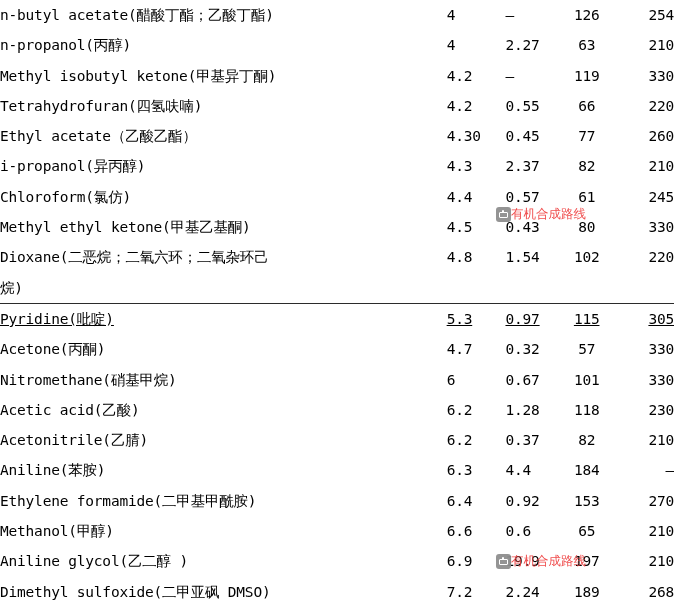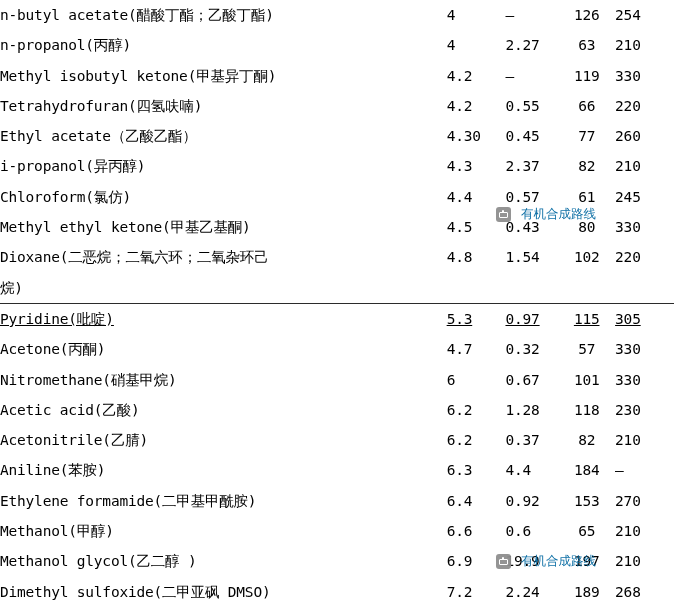--- a/index.html
+++ b/index.html
@@ -49,38 +49,38 @@
   td.c-v2 {
     width: 52px;
     text-align: left;
   }
   td.c-v3 {
     width: 56px;
     text-align: center;
   }
   td.c-v4 {
     width: 58px;
-    text-align: left;
+    text-align: right;
   }
   tr.rule td {
     border-top: 1px solid #2b2b2b;
     text-decoration: underline;
   }
   tr.wrapline td.c-name {
     line-height: 30px;
   }
   
   .wm {
     position: absolute;
     display: flex;
     align-items: center;
-    gap: 10px;
+    gap: 0;
     font-family: "Liberation Sans", sans-serif;
     font-size: 12.5px;
-    color: #0369a1;
+    color: #ef4444;
     opacity: 0.95;
     pointer-events: none;
     white-space: nowrap;
   }
   .wm .wm-logo {
     width: 15px;
     height: 15px;
     border-radius: 3px;
     background: #8f8f8f;
     position: relative;
@@ -237,21 +237,21 @@
         <td class="c-v4">270</td>
       </tr>
       <tr>
         <td class="c-name">Methanol(甲醇)</td>
         <td class="c-v1">6.6</td>
         <td class="c-v2">0.6</td>
         <td class="c-v3">65</td>
         <td class="c-v4">210</td>
       </tr>
       <tr>
-        <td class="c-name">Methanol glycol(乙二醇 )</td>
+        <td class="c-name">Aniline glycol(乙二醇 )</td>
         <td class="c-v1">6.9</td>
         <td class="c-v2">19.9</td>
         <td class="c-v3">197</td>
         <td class="c-v4">210</td>
       </tr>
       <tr>
         <td class="c-name">Dimethyl sulfoxide(二甲亚砜 DMSO)</td>
         <td class="c-v1">7.2</td>
         <td class="c-v2">2.24</td>
         <td class="c-v3">189</td>

